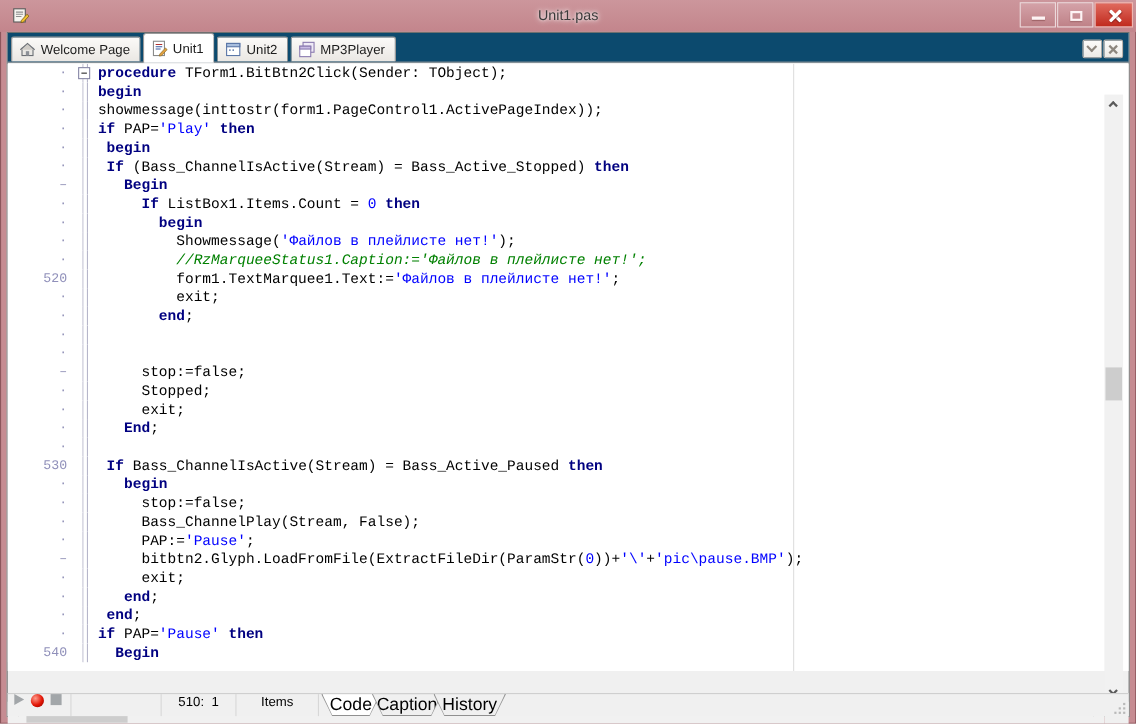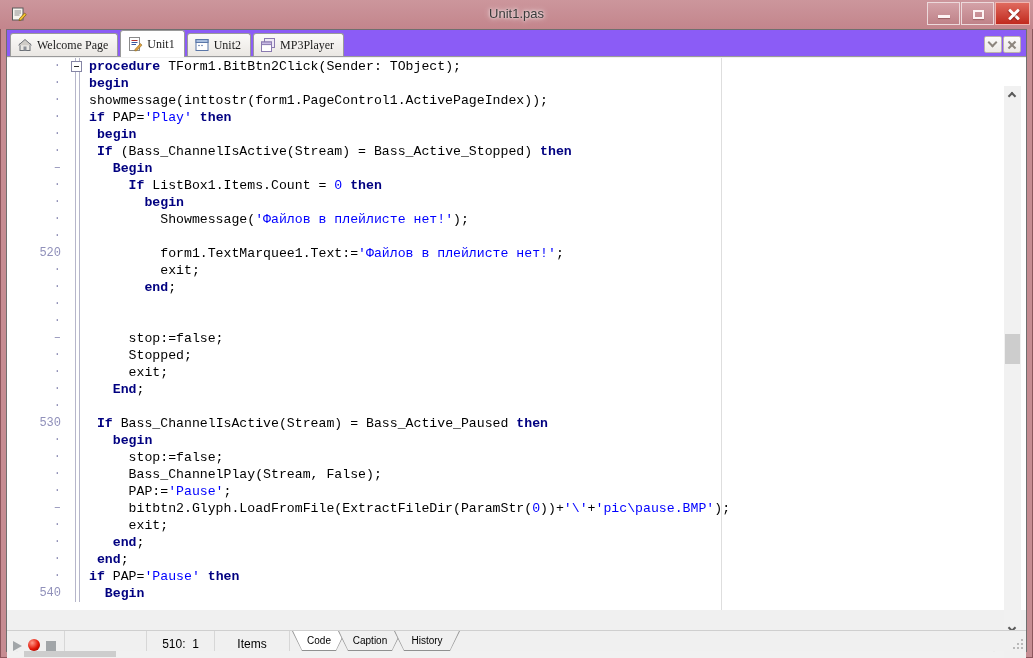--- a/index.html
+++ b/index.html
@@ -31,21 +31,21 @@
                box-shadow:0 1px 1px rgba(100,10,10,.5); }
   .glyph-x::before { transform:rotate(45deg); }
   .glyph-x::after  { transform:rotate(-45deg); }
 
   
   .client { position:absolute; left:6px; top:29px; width:1021px; height:623px;
             border:1px solid #6f6f6f; background:#f0f0f0; }
 
   
   .tabstrip { position:absolute; left:0; top:0; width:1019px; height:27px;
-              background:#8b5cf6; border-bottom:1px solid #9a9a9a;font-family:Liberation Serif, serif; }
+              background:#0c4a6e; border-bottom:1px solid #9a9a9a; }
   .etabs { position:absolute; left:3px; bottom:0; display:flex; align-items:flex-end; }
   .etab { display:flex; align-items:center; gap:4px; height:23px; padding:0 9px 0 6px;
           border:1px solid #9a9a9a; border-bottom:none; border-radius:3px 3px 0 0;
           background:linear-gradient(#fbfaf8,#eae7e3); margin-right:2px;
           font-size:12px; color:#1c1c1c; white-space:nowrap; position:relative; }
   .etab.active { height:27px; background:#fff; margin-bottom:-1px; z-index:5; }
   .eticon { width:16px; height:16px; flex:0 0 16px; }
   .strip-btns { position:absolute; right:5px; top:6px; display:flex; gap:1px; }
   .strip-btn { width:18px; height:17px; border:1px solid #bcb3ac; border-radius:2px;
                background:linear-gradient(#fcfbfa,#edeae6); position:relative; }
@@ -96,39 +96,39 @@
   .hthumb { position:absolute; left:17px; top:1px; width:92px; height:18px; background:#cdcdcd; }
   .hscroll .sb-arrow { height:20px; }
   .hscroll .left { left:0; top:0; }
   .hscroll .right { right:0; top:0; }
   .corner { position:absolute; left:997px; top:580px; width:22px; height:20px; background:#f0f0f0; }
 
   
   .statusbar { position:absolute; left:0; top:600px; width:1019px; height:21px;
                background:#f0f0f0; border-top:1px solid #cfcfcf; font-size:12px; color:#000; }
   .panel { position:absolute; top:0; height:20px; border-right:1px solid #d7d7d7;
-           display:flex; align-items:flex-end; justify-content:center; }
+           display:flex; align-items:flex-start; justify-content:center; }
   .p-icons { left:0; width:58px; justify-content:flex-start; padding-left:6px; gap:6px; }
   .p-blank { left:58px; width:82px; }
   .p-pos { left:140px; width:68px; }
   .p-ins { left:208px; width:75px; }
   .pos-text, .ins-text { white-space:pre; }
   .icon-play { width:0; height:0; border-left:9px solid #a2a6a9;
                border-top:5px solid transparent; border-bottom:5px solid transparent; }
   .icon-record { width:12px; height:12px; border-radius:50%;
                  background:radial-gradient(circle at 35% 32%, #ff9a8a, #e21505 55%, #8c0400 95%); }
   .icon-stop { width:10px; height:10px; background:#a2a6a9; }
 
   .btabs { position:absolute; left:293px; top:0; height:20px; display:flex; }
   .btab { position:relative; height:20px; margin-left:-8px; }
   .btab-outer { position:absolute; inset:0; background:#909090;
                 clip-path:polygon(10px 100%, 0 0, 100% 0, calc(100% - 10px) 100%); }
   .btab-inner { position:absolute; left:1px; right:1px; top:0; bottom:1px; background:#f0f0f0;
                 clip-path:polygon(9px 100%, 0 0, 100% 0, calc(100% - 9px) 100%);
-                display:flex; align-items:center; justify-content:center; font-size:10px; }
+                display:flex; align-items:center; justify-content:center; font-size:16px; }
   .btab.active .btab-inner { background:#fff; }
   .grip { position:absolute; right:3px; top:8px; width:10px; height:10px; }
   .grip i { position:absolute; width:2px; height:2px; background:#b9b9b9; }
 </style>
 </head>
 <body>
 
 <div class="window">
 
   <div class="titlebar">
@@ -252,21 +252,21 @@
             <span class="line-content"><span class="tk-t">       </span><span class="tk-k">begin</span></span>
           </div>
           <div class="code-row">
             <span class="gutter">·</span>
             <span class="fold-col"></span>
             <span class="line-content"><span class="tk-t">         Showmessage(</span><span class="tk-s">'Файлов в плейлисте нет!'</span><span class="tk-t">);</span></span>
           </div>
           <div class="code-row">
             <span class="gutter">·</span>
             <span class="fold-col"></span>
-            <span class="line-content"><span class="tk-t">         </span></span>
+            <span class="line-content"><span class="tk-t">         </span><span class="tk-c">//RzMarqueeStatus1.Caption:='Файлов в плейлисте нет!';</span></span>
           </div>
           <div class="code-row">
             <span class="gutter lnum">520</span>
             <span class="fold-col"></span>
             <span class="line-content"><span class="tk-t">         form1.TextMarquee1.Text:=</span><span class="tk-s">'Файлов в плейлисте нет!'</span><span class="tk-t">;</span></span>
           </div>
           <div class="code-row">
             <span class="gutter">·</span>
             <span class="fold-col"></span>
             <span class="line-content"><span class="tk-t">         exit;</span></span>

